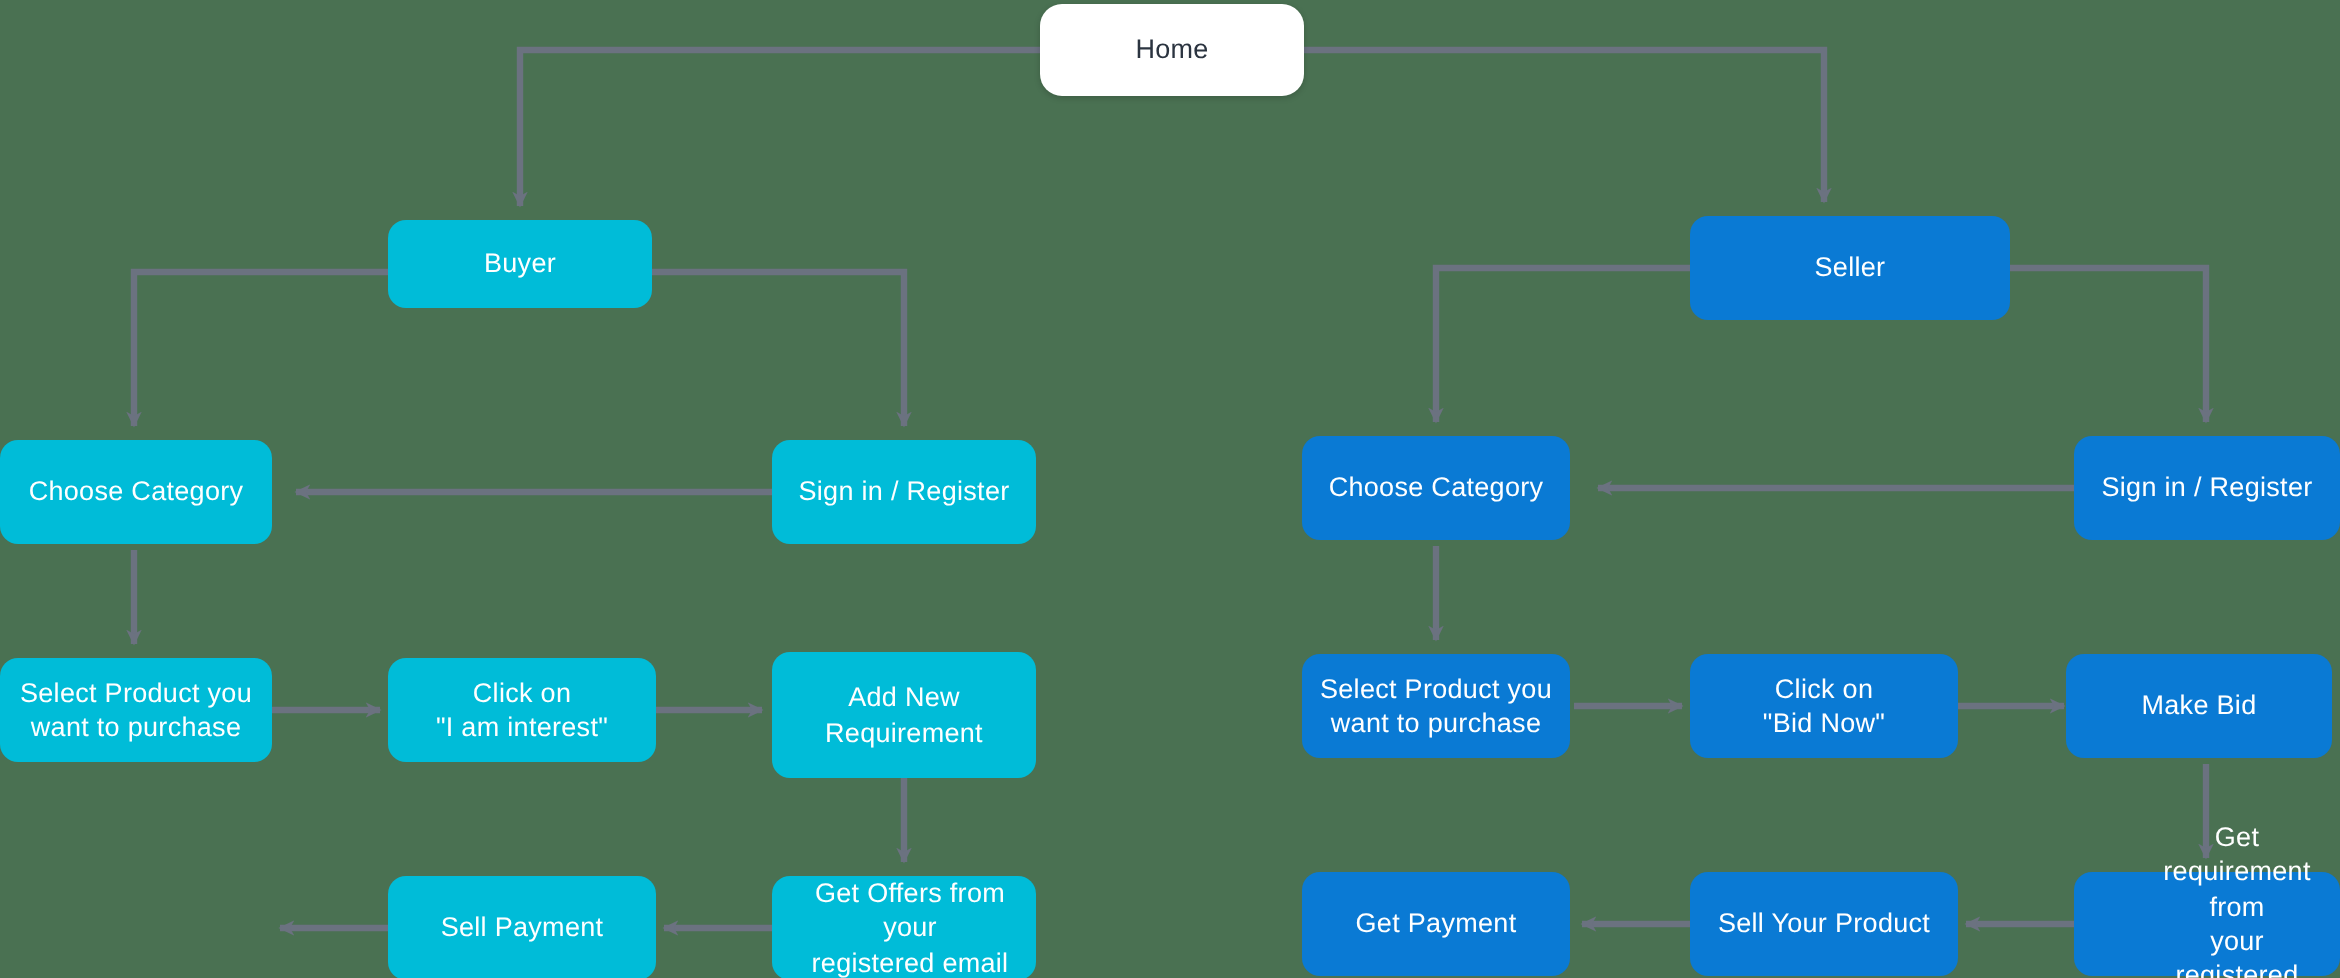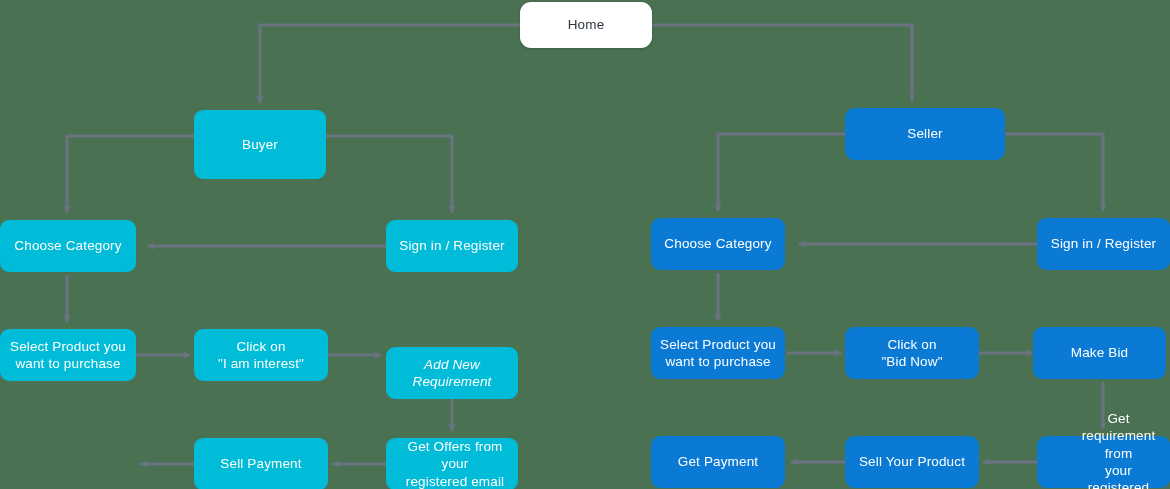--- a/index.html
+++ b/index.html
@@ -85,21 +85,21 @@
       <path d="M1037,462 L983,462" marker-end="url(#ar)"></path>
 
       <path d="M845,462 L791,462" marker-end="url(#ar)"></path>
     </g>
   </svg>
 
   <div class="node home" style="left:520px;top:2px;width:132px;height:46px;">
     <span class="txt">Home</span>
   </div>
 
-  <div class="node buyer" style="left:194px;top:110px;width:132px;height:69px;">
+  <div class="node buyer" style="left:194px;top:110px;width:132px;height:44px;">
     <span class="txt">Buyer</span>
   </div>
 
   <div class="node buyer" style="left:0px;top:220px;width:136px;height:52px;">
     <span class="txt">Choose Category</span>
   </div>
 
   <div class="node buyer" style="left:386px;top:220px;width:132px;height:52px;">
     <span class="txt">Sign in / Register</span>
   </div>
@@ -107,21 +107,21 @@
   <div class="node buyer" style="left:0px;top:329px;width:136px;height:52px;">
     <span class="txt">Select Product you
 want to purchase</span>
   </div>
 
   <div class="node buyer" style="left:194px;top:329px;width:134px;height:52px;">
     <span class="txt">Click on
 "I am interest"</span>
   </div>
 
-  <div class="node buyer" style="left:386px;top:347px;width:132px;height:52px;font-style:italic;">
+  <div class="node buyer" style="left:386px;top:326px;width:132px;height:63px;">
     <span class="txt">Add New
 Requirement</span>
   </div>
 
 
   <div class="node buyer" style="left:194px;top:438px;width:134px;height:52px;">
     <span class="txt">Sell Payment</span>
   </div>
 
   <div class="node buyer" style="left:386px;top:438px;width:132px;height:52px;padding-left:12px;">

